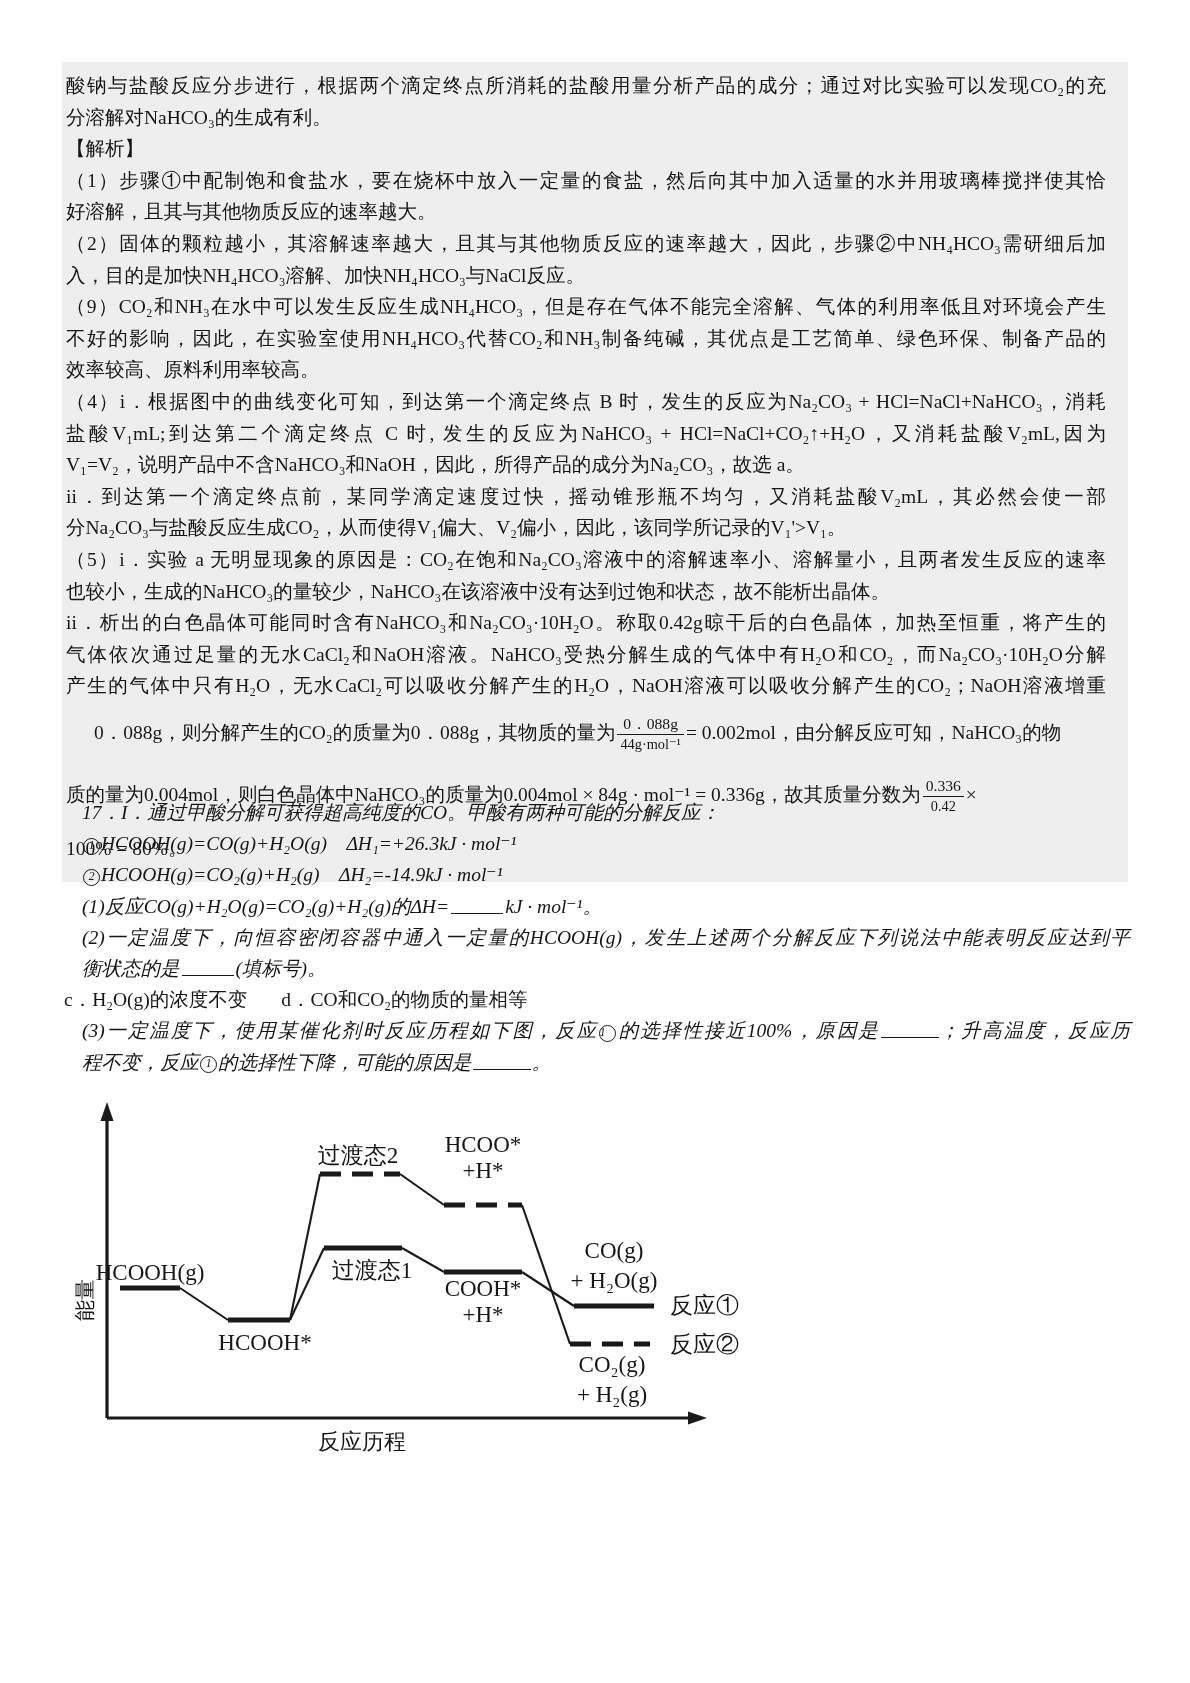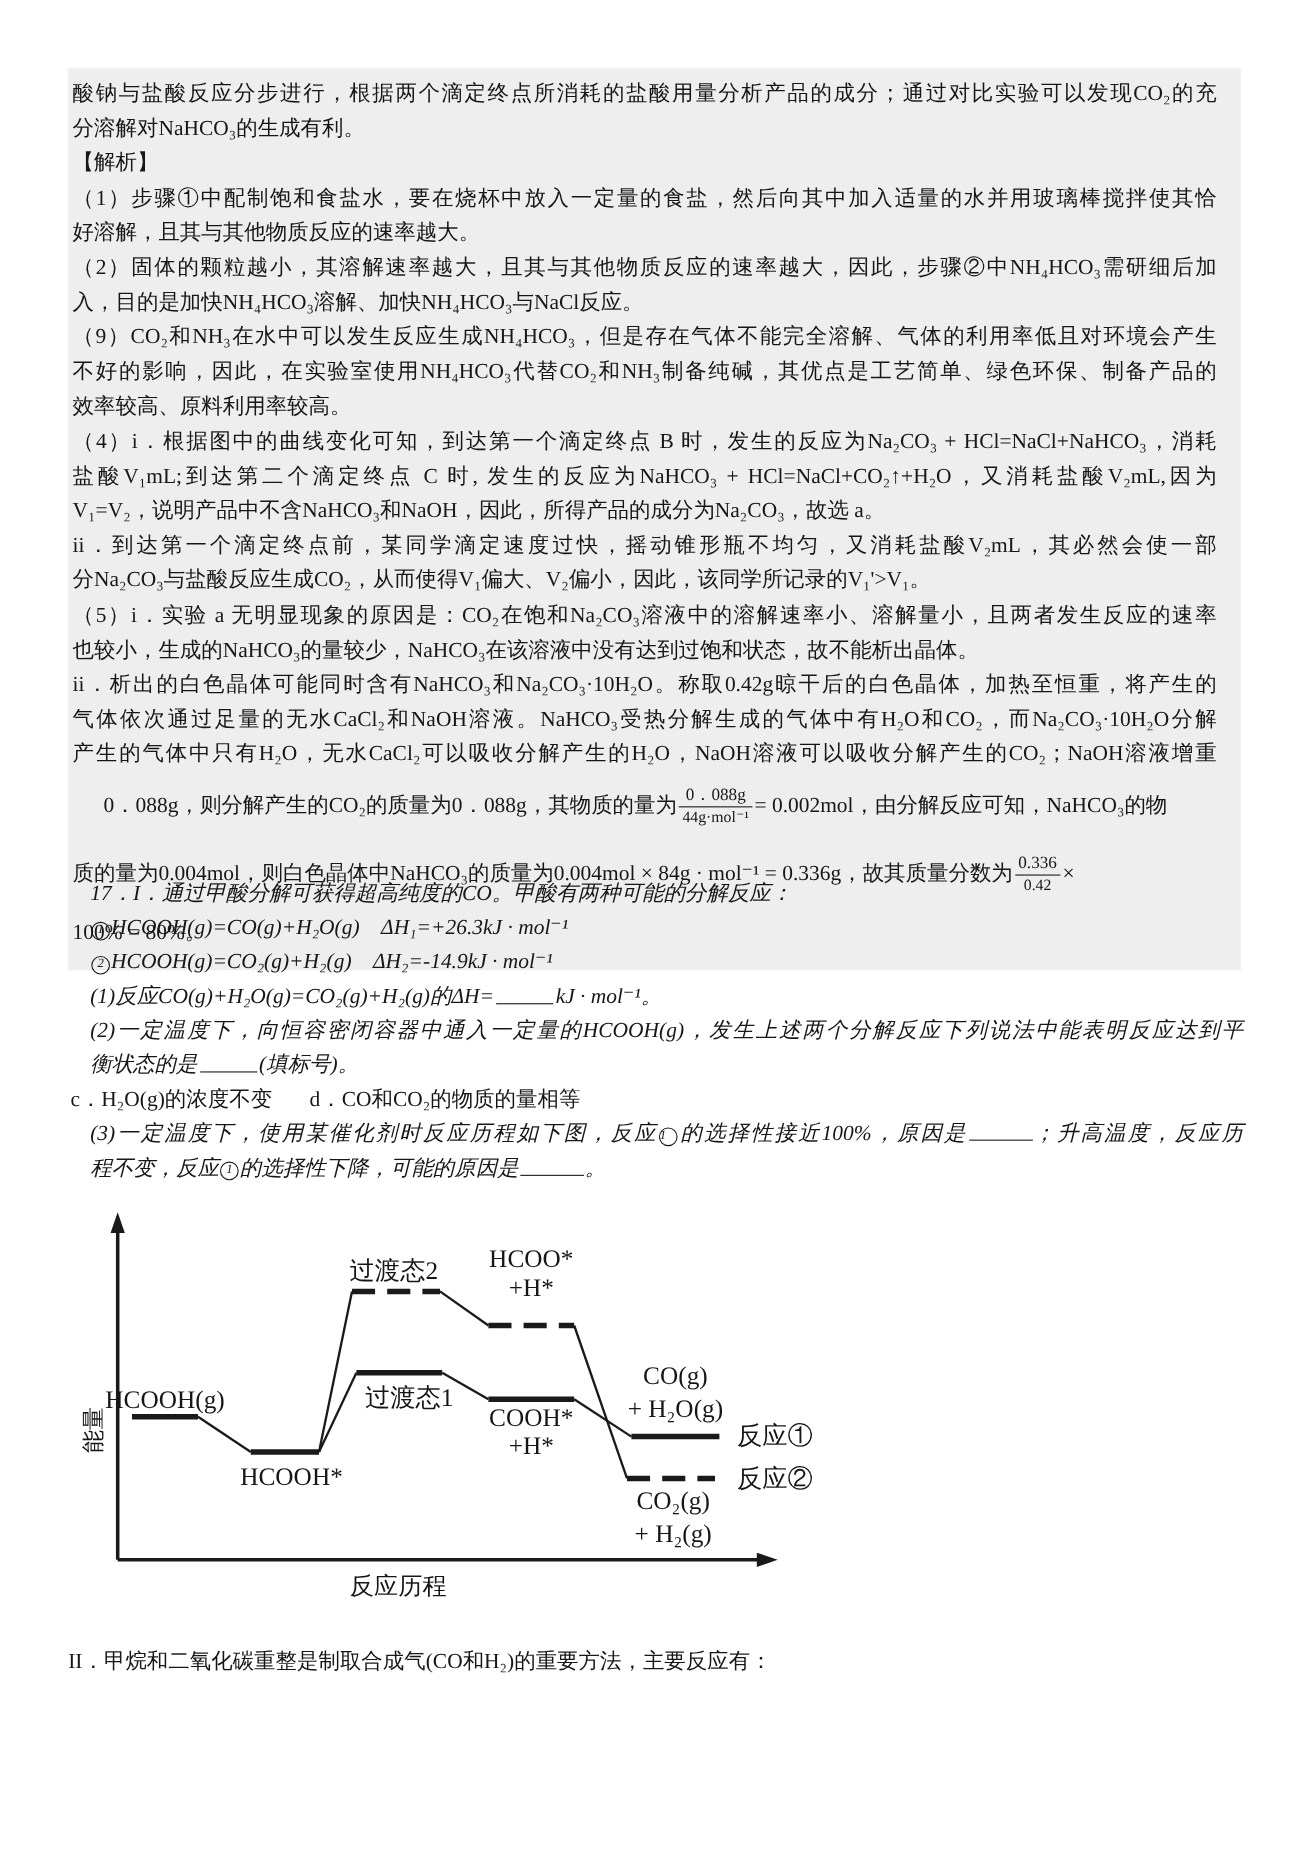--- a/index.html
+++ b/index.html
@@ -252,15 +252,14 @@
       <text class="dlabel" x="552" y="188" font-size="23" text-anchor="middle">+ H₂O(g)</text>
 
       <text class="dlabel" x="550" y="272" font-size="23" text-anchor="middle">CO₂(g)</text>
       <text class="dlabel" x="550" y="302" font-size="23" text-anchor="middle">+ H₂(g)</text>
 
       <text class="dlabel" x="608" y="213" font-size="23" text-anchor="start">反应①</text>
       <text class="dlabel" x="608" y="252" font-size="23" text-anchor="start">反应②</text>
     </svg>
   </div>
 
-  <div class="tail-line">II．甲烷和二氧化碳重整是制取合成气(CO和H₂)的重要方法，主要反应有：</div>
 
 </div>
 
 </body></html>

